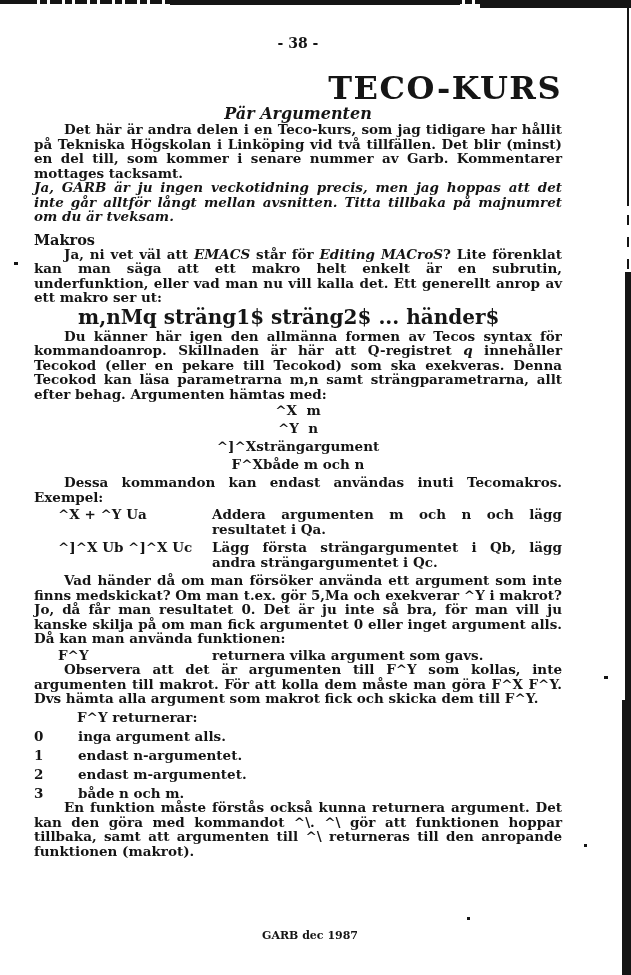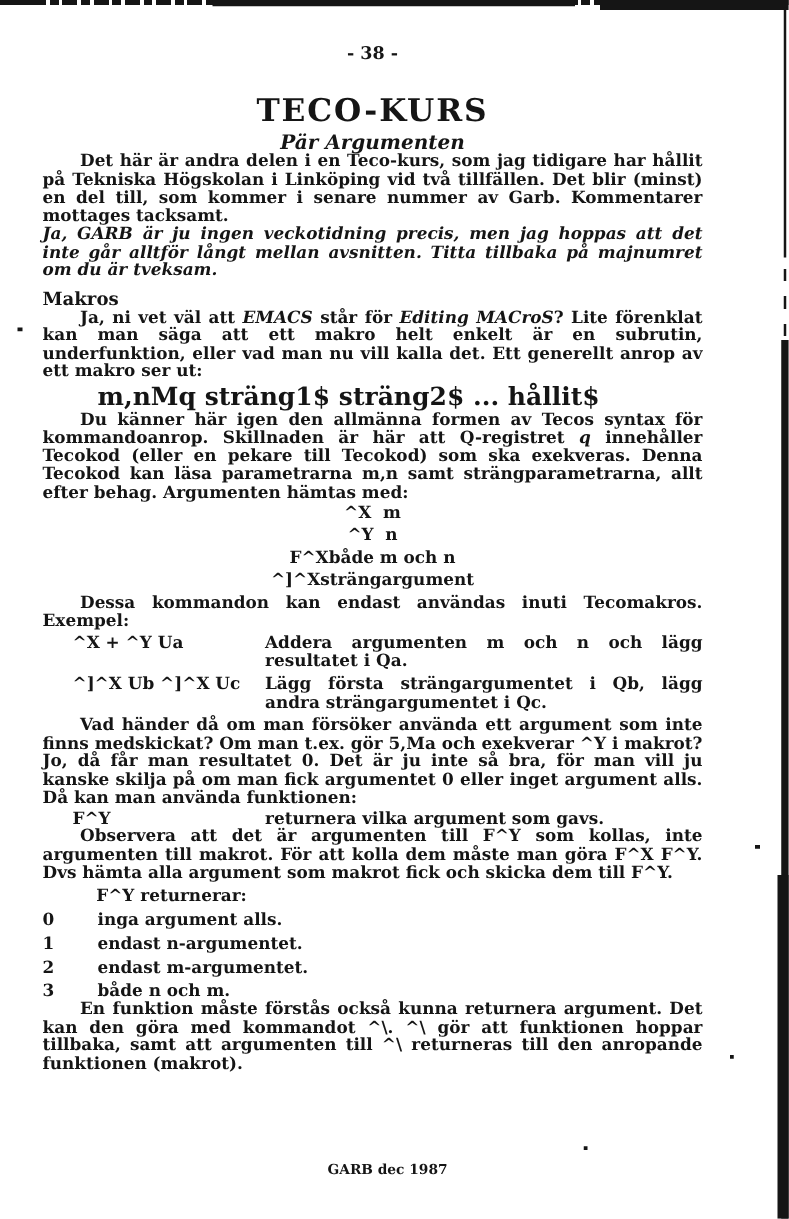--- a/index.html
+++ b/index.html
@@ -29,21 +29,21 @@
   .speck { position:absolute; background:#151515; }
   .speck-a { left:14px;  top:262px; width:4px; height:3px; }
   .speck-b { left:604px; top:676px; width:4px; height:3px; }
   .speck-c { left:584px; top:844px; width:3px; height:3px; }
   .speck-d { left:467px; top:917px; width:3px; height:3px; }
 
   
   .content { position:absolute; left:34px; top:36px; width:528px; }
 
   .page-number { text-align:center; font-size:14px; font-weight:700; line-height:15px; margin:0; }
-  .doc-title   { text-align:center; font-size:25px; font-weight:700; letter-spacing:1.5px;
+  .doc-title   { text-align:right; font-size:32px; font-weight:700; letter-spacing:1.5px;
                  line-height:27px; margin:24px 0 0 0; }
   .byline      { text-align:center; font-size:16px; font-weight:700; font-style:italic;
                  line-height:16px; margin:4px 0 0 0; }
 
   p.body-par { margin:0; font-size:13.5px; font-weight:700; line-height:14.5px;
                text-align:justify; }
   .indent    { text-indent:30px; }
   .it        { font-style:italic; }
 
   .p-intro   { margin-top:5px; }
@@ -104,29 +104,29 @@
   <div class="byline">Pär Argumenten</div>
 
   <p class="body-par indent p-intro">Det här är andra delen i en Teco-kurs, som jag tidigare har hållit på Tekniska Högskolan i Linköping vid två tillfällen. Det blir (minst) en del till, som kommer i senare nummer av Garb. Kommentarer mottages tacksamt.</p>
 
   <p class="body-par p-note">Ja, GARB är ju ingen veckotidning precis, men jag hoppas att det inte går alltför långt mellan avsnitten. Titta tillbaka på majnumret om du är tveksam.</p>
 
   <div class="sec-heading">Makros</div>
 
   <p class="body-par indent p-makros"><span>Ja, ni vet väl att </span><span class="it">EMACS</span><span> står för </span><span class="it">Editing MACroS</span><span>? Lite förenklat kan man säga att ett makro helt enkelt är en subrutin, underfunktion, eller vad man nu vill kalla det. Ett generellt anrop av ett makro ser ut:</span></p>
 
-  <div class="code-line">m,nMq sträng1$ sträng2$ ... hållit$</div>
+  <div class="code-line">m,nMq sträng1$ sträng2$ ... händer$</div>
 
   <p class="body-par indent p-syntax"><span>Du känner här igen den allmänna formen av Tecos syntax för kommandoanrop. Skillnaden är här att Q-registret </span><span class="it">q</span><span> innehåller Tecokod (eller en pekare till Tecokod) som ska exekveras. Denna Tecokod kan läsa parametrarna m,n samt strängparametrarna, allt efter behag. Argumenten hämtas med:</span></p>
 
   <div class="arg-block">
     <div class="arg-line">^X  m</div>
     <div class="arg-line">^Y  n</div>
+    <div class="arg-line">^]^Xsträngargument</div>
     <div class="arg-line">F^Xbåde m och n</div>
-    <div class="arg-line">^]^Xsträngargument</div>
   </div>
 
   <p class="body-par indent p-examples">Dessa kommandon kan endast användas inuti Tecomakros. Exempel:</p>
 
   <div class="def-row">
     <div class="def-term">^X + ^Y Ua</div>
     <div class="def-desc">Addera argumenten m och n och lägg resultatet i Qa.</div>
   </div>
   <div class="def-row">
     <div class="def-term">^]^X Ub ^]^X Uc</div>

